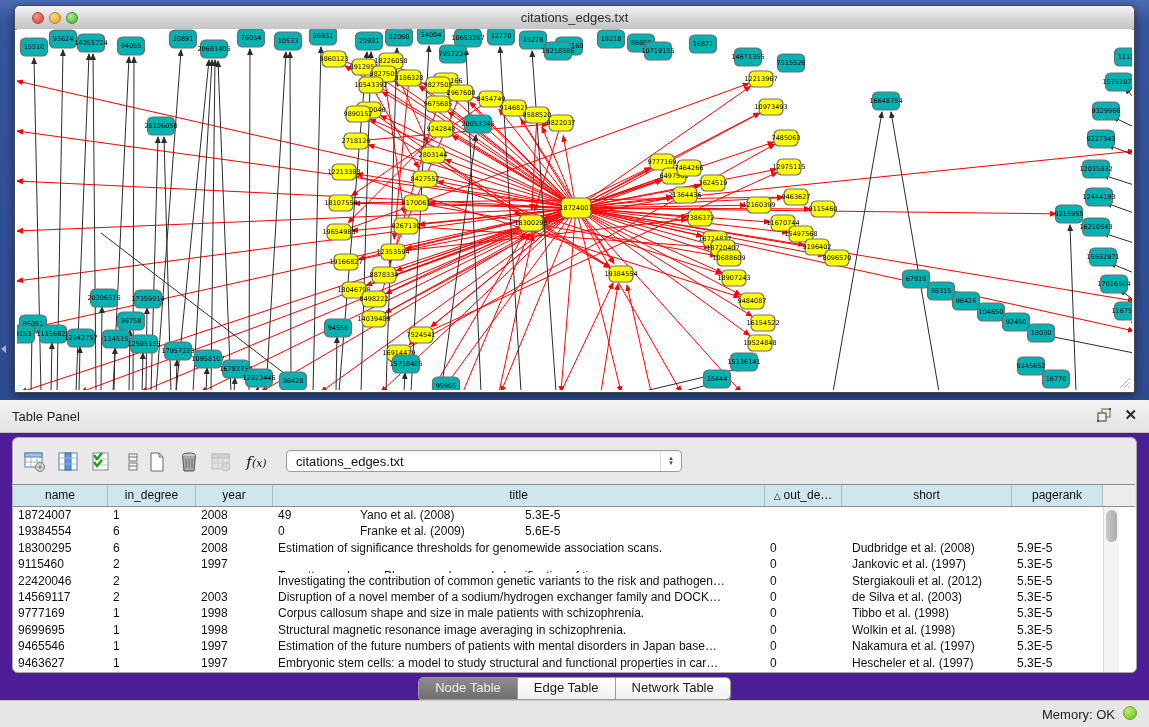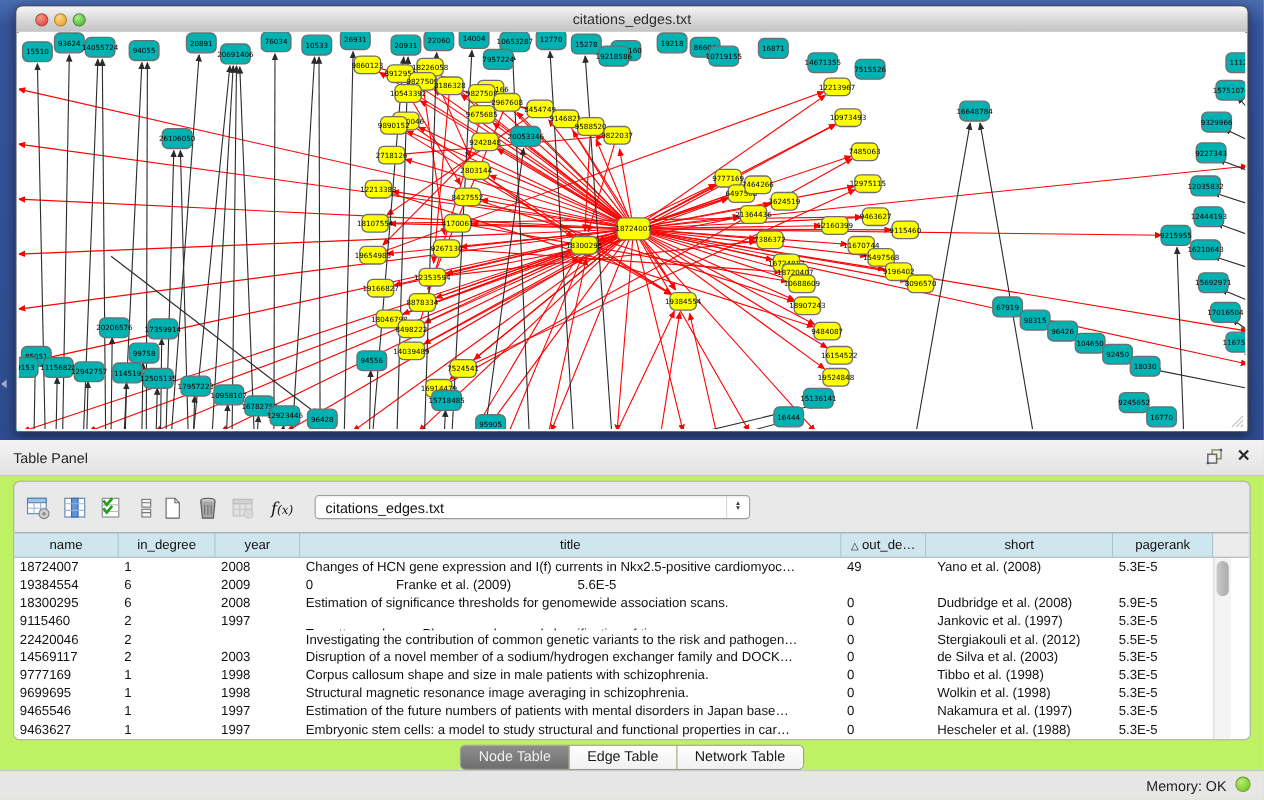--- a/index.html
+++ b/index.html
@@ -17,21 +17,21 @@
   .title-text{position:absolute;left:0;right:0;top:4px;text-align:center;font-size:13px;color:#2e2e2e;}
   .tl{position:absolute;top:6px;width:12px;height:12px;border-radius:50%;box-sizing:border-box;}
   .tl.red{left:17px;background:radial-gradient(circle at 35% 30%,#f9978c,#e2564a 70%);border:1px solid #b23e35;}
   .tl.yellow{left:34px;background:radial-gradient(circle at 35% 30%,#fbd88a,#f0ae38 70%);border:1px solid #b7822a;}
   .tl.green{left:51px;background:radial-gradient(circle at 35% 30%,#b0e98e,#5fc445 70%);border:1px solid #3f8c2d;}
   .canvas{position:absolute;left:2px;top:23px;right:2px;bottom:2px;background:#fff;overflow:hidden;}
   .grip{position:absolute;right:1px;bottom:1px;width:14px;height:14px;opacity:.6;}
   .splitter-arrow{position:absolute;left:1px;top:345px;width:0;height:0;
     border-top:4px solid transparent;border-bottom:4px solid transparent;border-right:5px solid #9fb0cf;}
   
-  .tpanel{position:absolute;left:0;top:400px;width:1149px;height:327px;background:#bef264;}
+  .tpanel{position:absolute;left:0;top:400px;width:1149px;height:327px;background:#4c1d95;}
   .tpanel-header{position:absolute;left:0;top:0;width:100%;height:33px;
     background:linear-gradient(180deg,#f3f3f3,#e3e3e3);border-bottom:1px solid #c2c2c2;box-sizing:border-box;}
   .tpanel-title{position:absolute;left:12px;top:9px;font-size:13px;color:#222;}
   .hdr-icons{position:absolute;right:12px;top:7px;display:flex;gap:12px;align-items:center;}
   .float-ic{width:16px;height:16px;position:relative;cursor:pointer;}
   .close-ic{font-size:15px;font-weight:bold;color:#2a2a2a;cursor:pointer;line-height:16px;}
   .groupbox{position:absolute;left:12px;top:37px;width:1125px;height:236px;
     border:1px solid #ababab;border-radius:6px;background:#e9e9e9;overflow:hidden;box-sizing:border-box;}
   .toolbar{position:absolute;left:0;top:0;width:100%;height:46px;}
   .tb-btn{position:absolute;top:10px;width:27px;height:27px;cursor:pointer;display:flex;align-items:center;justify-content:center;}
@@ -863,21 +863,20 @@
         <div class="th" style="width: 77px;"><span class="sort">△</span><span>out_de…</span></div>
         <div class="th" style="width: 170px;"><span>short</span></div>
         <div class="th" style="width: 91px;"><span>pagerank</span></div>
         <div class="th th-corner" style="width: 32px;"></div>
       </div>
     <div class="tbody" id="tbody">
         <div class="trow">
           <div class="td" style="width: 95px;">18724007</div>
           <div class="td" style="width: 88px;">1</div>
           <div class="td" style="width: 77px;">2008</div>
-          <div class="td" style="width: 492px;">Changes of HCN gene expression and I(f) currents in Nkx2.5-positive cardiomyoc…</div>
           <div class="td" style="width: 77px;">49</div>
           <div class="td" style="width: 170px; padding-left: 10px;">Yano et al. (2008)</div>
           <div class="td" style="width: 91px;">5.3E-5</div>
         </div>
         <div class="trow">
           <div class="td" style="width: 95px;">19384554</div>
           <div class="td" style="width: 88px;">6</div>
           <div class="td" style="width: 77px;">2009</div>
           <div class="td" style="width: 77px;">0</div>
           <div class="td" style="width: 170px; padding-left: 10px;">Franke et al. (2009)</div>
@@ -945,21 +944,21 @@
           <div class="td" style="width: 77px;">0</div>
           <div class="td" style="width: 170px; padding-left: 10px;">Nakamura et al. (1997)</div>
           <div class="td" style="width: 91px;">5.3E-5</div>
         </div>
         <div class="trow">
           <div class="td" style="width: 95px;">9463627</div>
           <div class="td" style="width: 88px;">1</div>
           <div class="td" style="width: 77px;">1997</div>
           <div class="td" style="width: 492px;">Embryonic stem cells: a model to study structural and functional properties in car…</div>
           <div class="td" style="width: 77px;">0</div>
-          <div class="td" style="width: 170px; padding-left: 10px;">Hescheler et al. (1988)</div>
+          <div class="td" style="width: 170px; padding-left: 10px;">Hescheler et al. (1997)</div>
           <div class="td" style="width: 91px;">5.3E-5</div>
         </div>
       </div>
     <div class="tbody-right"></div>
     <div class="vsb">
       <div class="vsb-thumb"></div>
     </div>
   </div>
 
   <div class="tabs">

